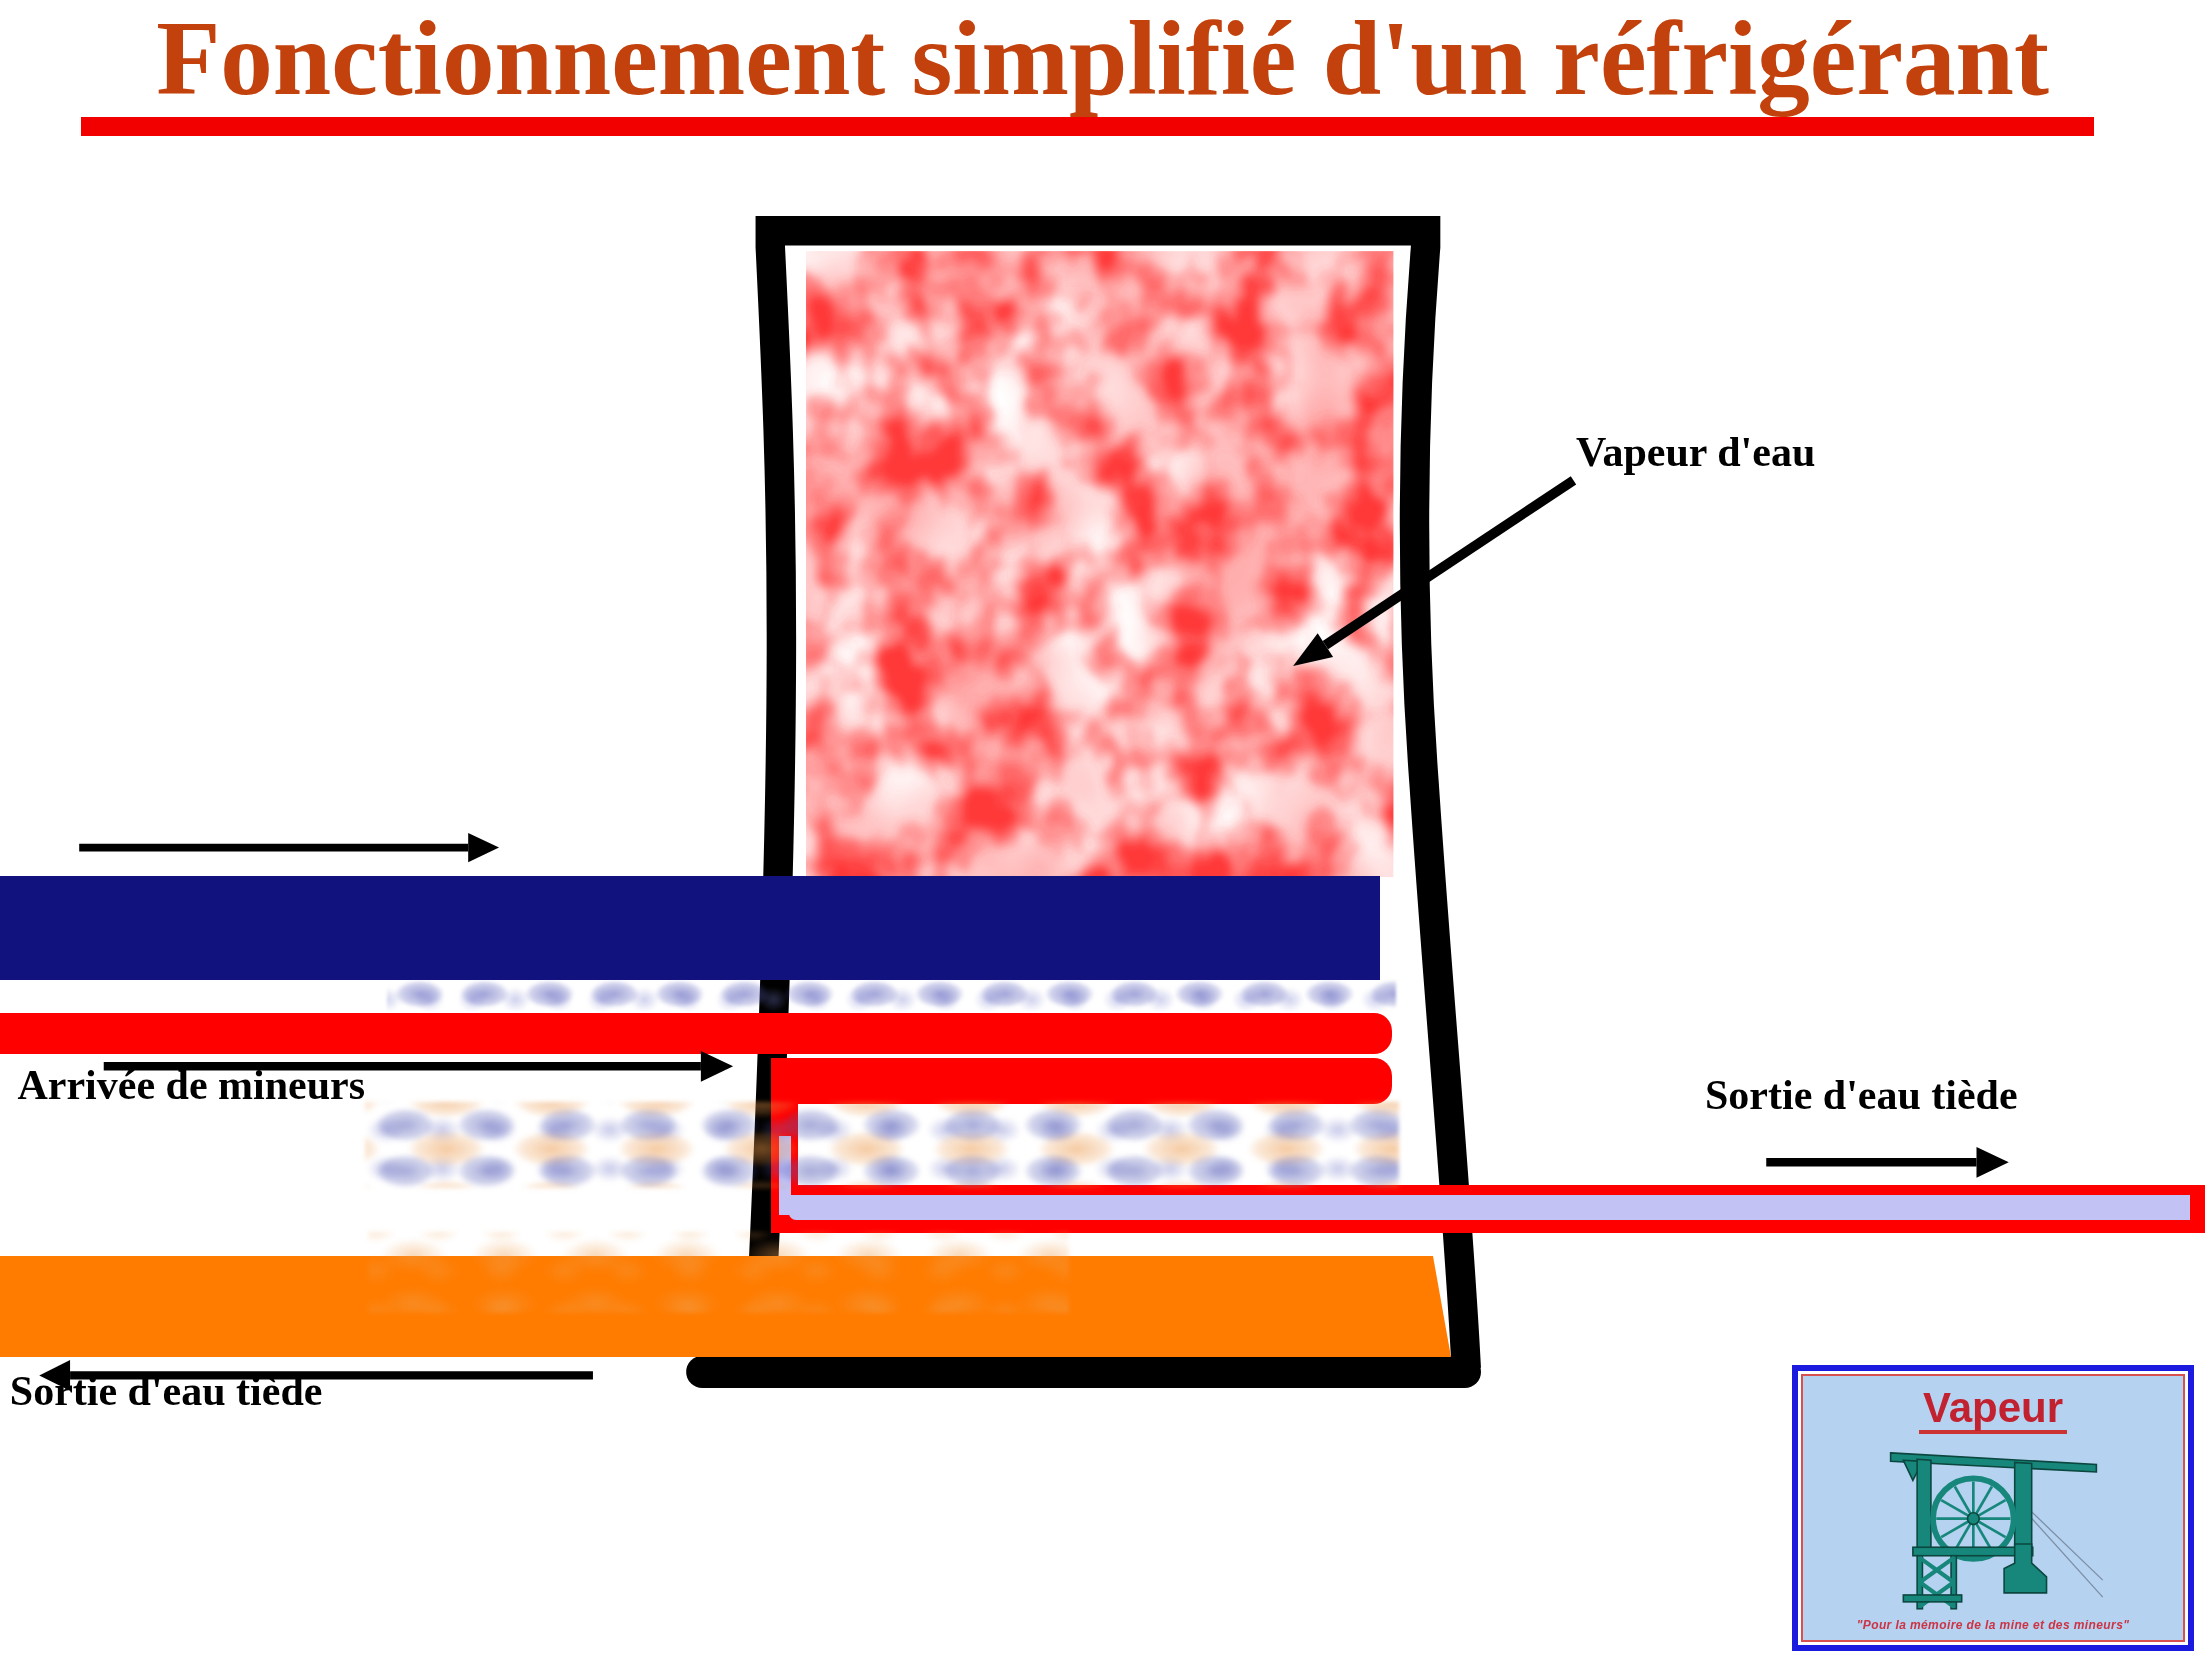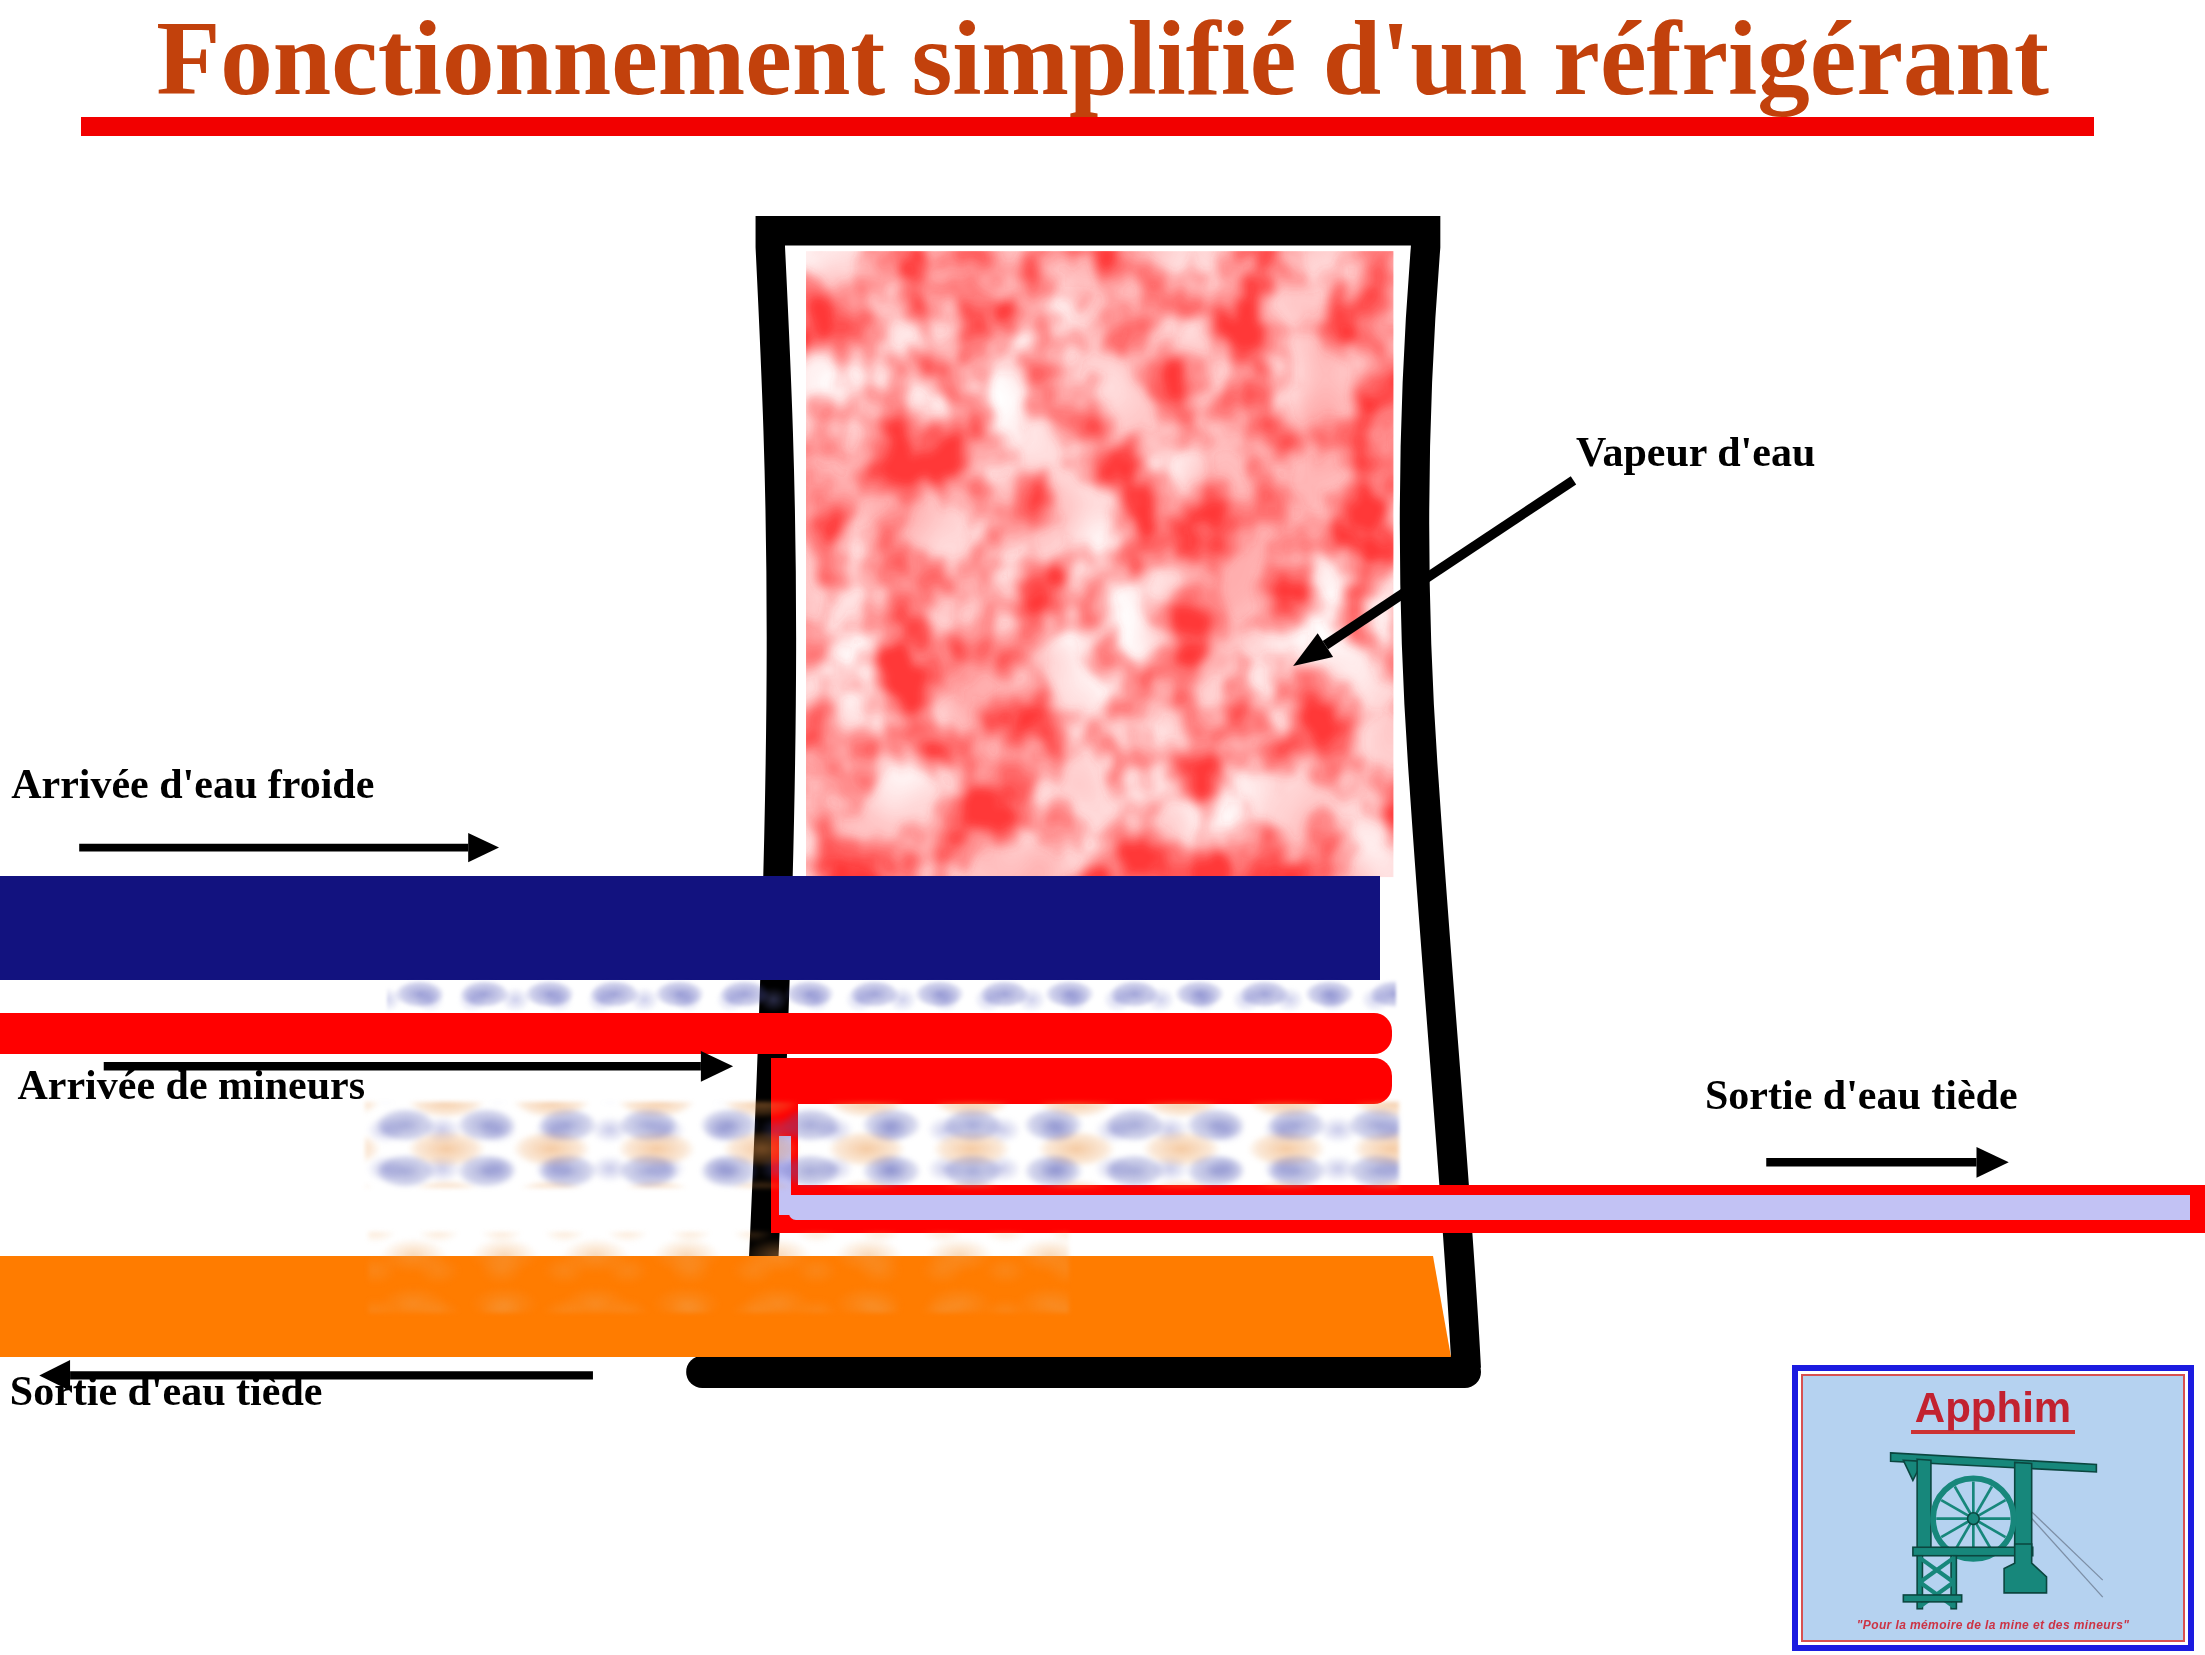--- a/index.html
+++ b/index.html
@@ -155,29 +155,28 @@
     <g>
       <line x1="100" y1="1962" x2="846" y2="1962" stroke="#000" stroke-width="12"></line>
       <polygon points="56,1962 100,1940 100,1984" fill="#000"></polygon>
     </g>
   </svg>
 
   <div class="abs" id="page-title">Fonctionnement simplifié d'un réfrigérant</div>
   <div class="abs" id="title-underline" style="background: rgb(242, 0, 0);"></div>
 
   <div class="label" id="vapor-label">Vapeur d'eau</div>
-  <div class="label" id="cold-water-label">Arrivée d'eau froide</div>
   <div class="label" id="steam-label">Arrivée de mineurs</div>
   <div class="label" id="warm-out-right-label">Sortie d'eau tiède</div>
   <div class="label" id="warm-out-left-label">Sortie d'eau tiède</div>
 
   <div class="abs" id="apphim-logo">
     <div class="white-gap">
       <div class="red-frame">
-        <div id="logo-title">Apphim</div>
+        <div id="logo-title">Vapeur</div>
         <div id="logo-headframe">
           <svg width="301" height="175" viewBox="0 0 420 330">
             <g fill="#17877b" stroke="#0b463f" stroke-width="3">
 
               <line x1="262" y1="120" x2="416" y2="268" stroke="#7d8fa6" stroke-width="2.5"></line>
               <line x1="268" y1="136" x2="416" y2="300" stroke="#7d8fa6" stroke-width="2.5"></line>
 
               <polygon points="16,28 404,50 404,64 16,44"></polygon>
               <polygon points="40,42 76,44 58,80"></polygon>
 

